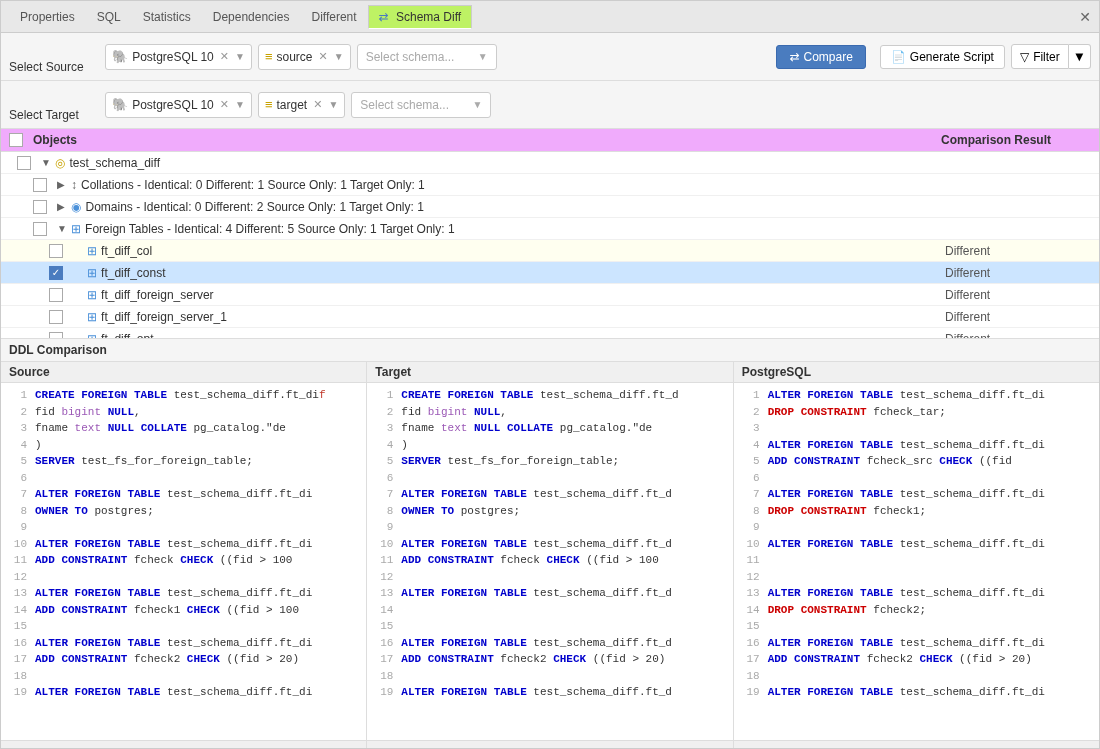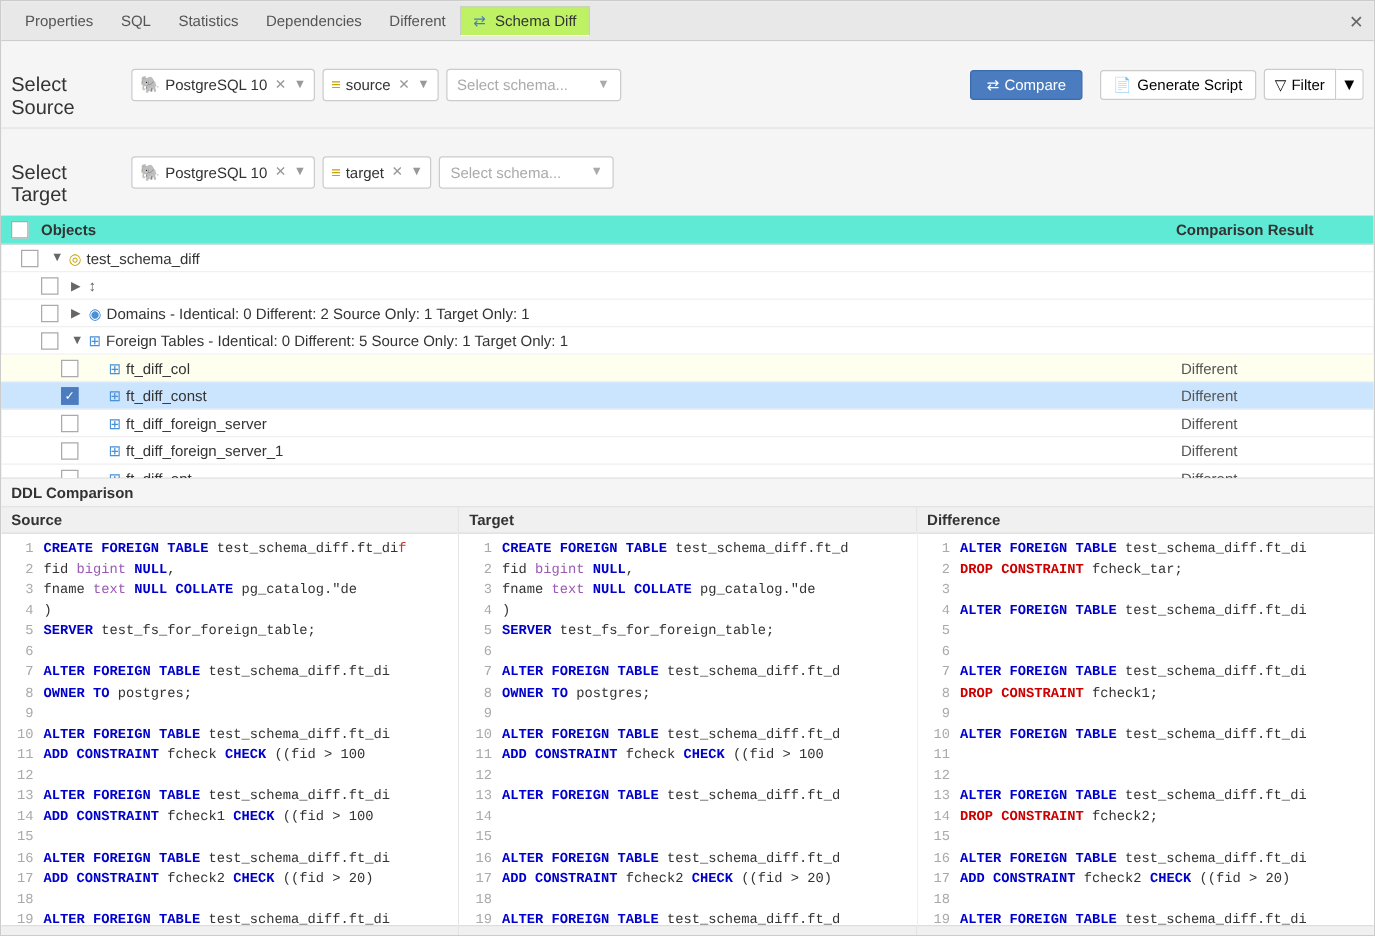--- a/index.html
+++ b/index.html
@@ -8,36 +8,36 @@
     .window { width: 1100px; height: 749px; background: #fff; border: 1px solid #ccc; display: flex; flex-direction: column; overflow: hidden; }
 
     
     .tabs-bar { display: flex; align-items: center; background: #e8e8e8; border-bottom: 1px solid #ccc; padding: 0 8px; height: 32px; }
     .tab { padding: 4px 10px; cursor: pointer; font-size: 12px; color: #555; border: 1px solid transparent; }
     .tab.active { background: #bef264; border-color: #ccc #ccc #fff #ccc; color: #333; font-weight: 500; }
     .close-btn { margin-left: auto; cursor: pointer; font-size: 14px; color: #666; background: none; border: none; }
 
     
     .toolbar-row { display: flex; align-items: center; padding: 6px 8px; background: #f5f5f5; border-bottom: 1px solid #ddd; gap: 6px; }
-    .toolbar-label { width: 90px; font-size: 16px; color: #333; font-weight: 500; flex-shrink: 0; margin-top: 21px; }
+    .toolbar-label { width: 90px; font-size: 12px; color: #333; font-weight: 500; flex-shrink: 0; margin-top: 21px; }
     .select-box { display: flex; align-items: center; border: 1px solid #ccc; background: #fff; border-radius: 3px; padding: 2px 6px; height: 26px; gap: 4px; font-size: 12px; color: #333; cursor: pointer; }
     .select-box .db-icon { color: #4a90d9; font-size: 13px; }
     .select-box .x-btn { color: #999; cursor: pointer; margin-left: 2px; font-size: 11px; }
     .select-box .arrow { color: #999; font-size: 10px; margin-left: 2px; }
     .schema-select { display: flex; align-items: center; border: 1px solid #ccc; background: #fff; border-radius: 3px; padding: 2px 8px; height: 26px; font-size: 12px; color: #aaa; cursor: pointer; width: 140px; justify-content: space-between; }
     .compare-btn { background: #4a7cbf; color: #fff; border: 1px solid #3a6aaf; border-radius: 3px; padding: 4px 12px; font-size: 12px; cursor: pointer; display: flex; align-items: center; gap: 4px; margin-left: auto; }
     .generate-btn { background: #fff; border: 1px solid #ccc; border-radius: 3px; padding: 4px 10px; font-size: 12px; cursor: pointer; display: flex; align-items: center; gap: 4px; }
     .filter-btn { background: #fff; border: 1px solid #ccc; border-radius: 3px; padding: 4px 8px; font-size: 12px; cursor: pointer; display: flex; align-items: center; gap: 4px; }
     .filter-dropdown { background: #fff; border: 1px solid #ccc; border-left: none; border-radius: 0 3px 3px 0; padding: 4px 4px; cursor: pointer; }
     .btn-group { display: flex; }
     .btn-group .filter-btn { border-radius: 3px 0 0 3px; }
 
     
     .objects-section { border-bottom: 1px solid #ddd; overflow-y: auto; max-height: 210px; }
-    .objects-header { display: flex; align-items: center; background: #5eead4; border-bottom: 1px solid #ddd; padding: 4px 8px; font-weight: 600; font-size: 12px; }
+    .objects-header { display: flex; align-items: center; background: #f0abfc; border-bottom: 1px solid #ddd; padding: 4px 8px; font-weight: 600; font-size: 12px; }
     .objects-header .col-obj { flex: 1; }
     .objects-header .col-result { width: 150px; }
     .checkbox-col { width: 24px; flex-shrink: 0; }
     .tree-row { display: flex; align-items: center; padding: 2px 4px; font-size: 12px; border-bottom: 1px solid #f0f0f0; min-height: 22px; }
     .tree-row.selected { background: #cce5ff; }
     .tree-row.highlighted { background: #fffff0; }
     .indent-1 { padding-left: 16px; }
     .indent-2 { padding-left: 32px; }
     .indent-3 { padding-left: 48px; }
     .tree-toggle { cursor: pointer; color: #666; font-size: 10px; margin-right: 4px; width: 10px; display: inline-block; }
@@ -178,20 +178,21 @@
       <div class="tree-result"></div>
     </div>
 
     <div class="tree-row indent-2">
       <div class="checkbox-col">
           <div class="cb"></div>
         </div>
       <div class="row-name-col">
         <span class="tree-toggle">▶</span>
         <span class="tree-icon" style="color:#666;">↕</span>
+        <span>Collations - Identical: 0  Different: 1  Source Only: 1  Target Only: 1</span>
       </div>
       <div class="tree-result"></div>
     </div>
 
     <div class="tree-row indent-2">
       <div class="checkbox-col">
           <div class="cb"></div>
         </div>
       <div class="row-name-col">
         <span class="tree-toggle">▶</span>
@@ -201,21 +202,21 @@
       <div class="tree-result"></div>
     </div>
 
     <div class="tree-row indent-2">
       <div class="checkbox-col">
           <div class="cb"></div>
         </div>
       <div class="row-name-col">
         <span class="tree-toggle">▼</span>
         <span class="tree-icon" style="color:#4a90d9;">⊞</span>
-        <span>Foreign Tables - Identical: 0  Different: 5  Source Only: 1  Target Only: 1</span>
+        <span>Foreign Tables - Identical: 4  Different: 5  Source Only: 1  Target Only: 1</span>
       </div>
       <div class="tree-result"></div>
     </div>
 
     <div class="tree-row indent-3 highlighted">
       <div class="checkbox-col">
           <div class="cb"></div>
         </div>
       <div class="row-name-col">
         <span class="tree-toggle" style="visibility:hidden;">▶</span>
@@ -437,40 +438,41 @@
             </div>
           <div class="code-line">
               <span class="line-num">19</span>
               <span><span class="kw-blue">ALTER FOREIGN TABLE</span> test_schema_diff.ft_d</span>
             </div>
         </div>
         <div class="scrollbar-h"></div>
       </div>
 
       <div class="ddl-panel">
-        <div class="ddl-panel-header">Difference</div>
+        <div class="ddl-panel-header">PostgreSQL</div>
         <div class="ddl-code">
           <div class="code-line">
               <span class="line-num">1</span>
               <span><span class="kw-blue">ALTER FOREIGN TABLE</span> test_schema_diff.ft_di</span>
             </div>
           <div class="code-line">
               <span class="line-num">2</span>
               <span>    <span class="kw-red">DROP CONSTRAINT</span> fcheck_tar;</span>
             </div>
           <div class="code-line">
               <span class="line-num">3</span>
               <span></span>
             </div>
           <div class="code-line">
               <span class="line-num">4</span>
               <span><span class="kw-blue">ALTER FOREIGN TABLE</span> test_schema_diff.ft_di</span>
             </div>
           <div class="code-line">
               <span class="line-num">5</span>
+              <span>    <span class="kw-blue">ADD CONSTRAINT</span> fcheck_src <span class="kw-blue">CHECK</span> ((fid</span>
             </div>
           <div class="code-line">
               <span class="line-num">6</span>
               <span></span>
             </div>
           <div class="code-line">
               <span class="line-num">7</span>
               <span><span class="kw-blue">ALTER FOREIGN TABLE</span> test_schema_diff.ft_di</span>
             </div>
           <div class="code-line">

